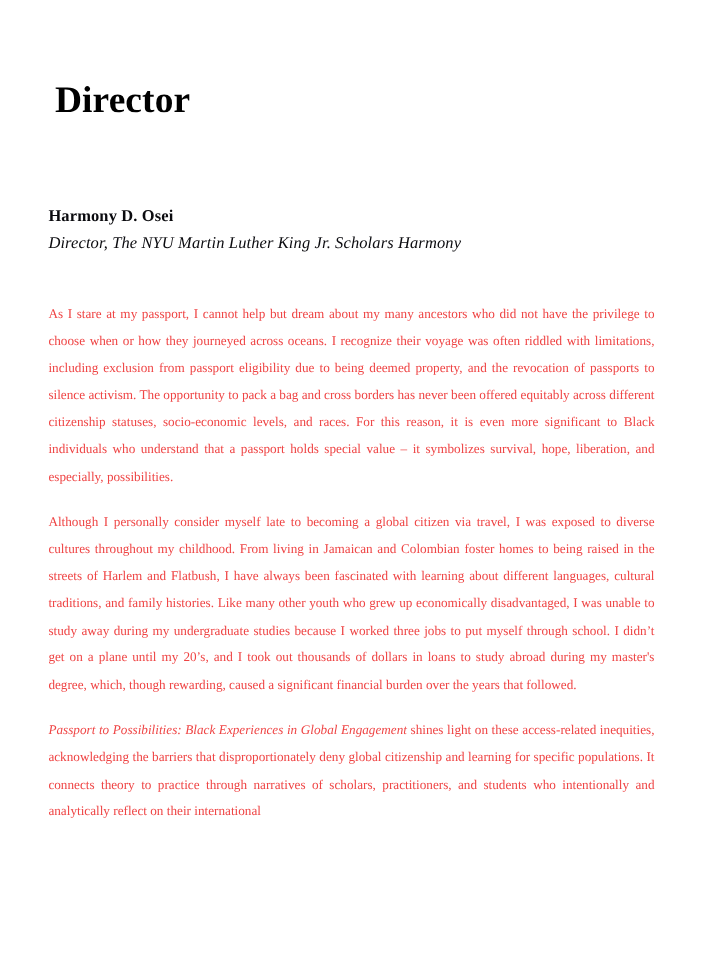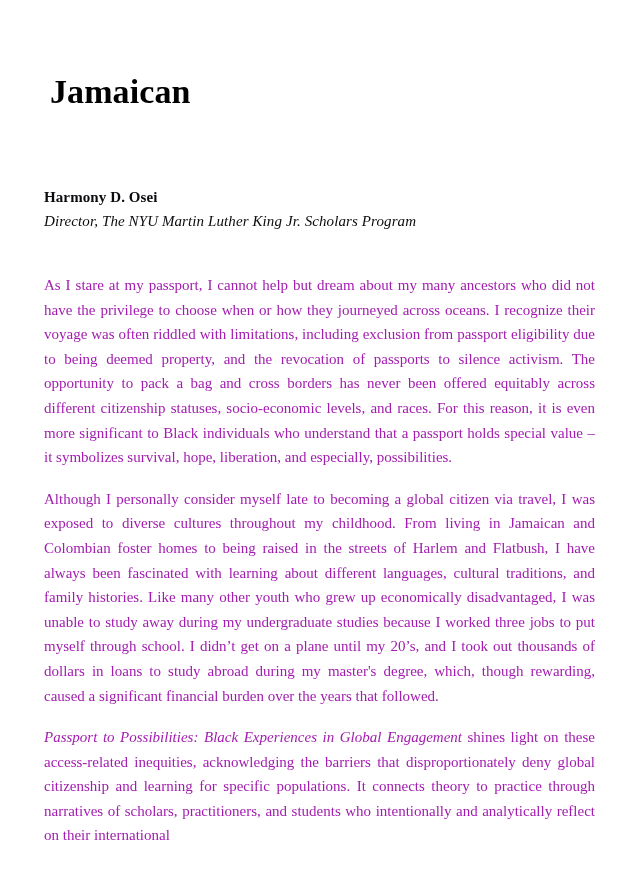--- a/index.html
+++ b/index.html
@@ -64,47 +64,47 @@
     letter-spacing: 0.1px;
   }
 
   
   .body-copy {
     margin-top: 41px;
   }
 
   .para {
     margin: 0 0 17px 0;
-    font-size: 15px;
+    font-size: 12px;
     line-height: 24.6px;
     text-align: justify;
     text-justify: inter-word;
-    color: #a21caf;
+    color: #ef4444;
     hyphens: none;
   }
 
   .para:last-child {
     margin-bottom: 0;
   }
 
   .title-italic {
     margin-top: 16px;
   }
 </style>
 </head>
 <body>
 
 <div class="page">
   <div class="content">
 
-    <h1 class="chapter-title">Jamaican</h1>
+    <h1 class="chapter-title">Director</h1>
 
     <div class="author-block">
       <p class="author-name">Harmony D. Osei</p>
-      <p class="author-role">Director, The NYU Martin Luther King Jr. Scholars Program</p>
+      <p class="author-role">Director, The NYU Martin Luther King Jr. Scholars Harmony</p>
     </div>
 
     <div class="body-copy">
 
       <p class="para">As I stare at my passport, I cannot help but dream about my many ancestors who did not have the privilege to choose when or how they journeyed across oceans. I recognize their voyage was often riddled with limitations, including exclusion from passport eligibility due to being deemed property, and the revocation of passports to silence activism. The opportunity to pack a bag and cross borders has never been offered equitably across different citizenship statuses, socio-economic levels, and races. For this reason, it is even more significant to Black individuals who understand that a passport holds special value – it symbolizes survival, hope, liberation, and especially, possibilities.</p>
 
       <p class="para">Although I personally consider myself late to becoming a global citizen via travel, I was exposed to diverse cultures throughout my childhood. From living in Jamaican and Colombian foster homes to being raised in the streets of Harlem and Flatbush, I have always been fascinated with learning about different languages, cultural traditions, and family histories. Like many other youth who grew up economically disadvantaged, I was unable to study away during my undergraduate studies because I worked three jobs to put myself through school. I didn’t get on a plane until my 20’s, and I took out thousands of dollars in loans to study abroad during my master's degree, which, though rewarding, caused a significant financial burden over the years that followed.</p>
 
       <p class="para"><em class="title-italic">Passport to Possibilities: Black Experiences in Global Engagement</em><span> shines light on these access-related inequities, acknowledging the barriers that disproportionately deny global citizenship and learning for specific populations. It connects theory to practice through narratives of scholars, practitioners, and students who intentionally and analytically reflect on their international</span></p>
 

